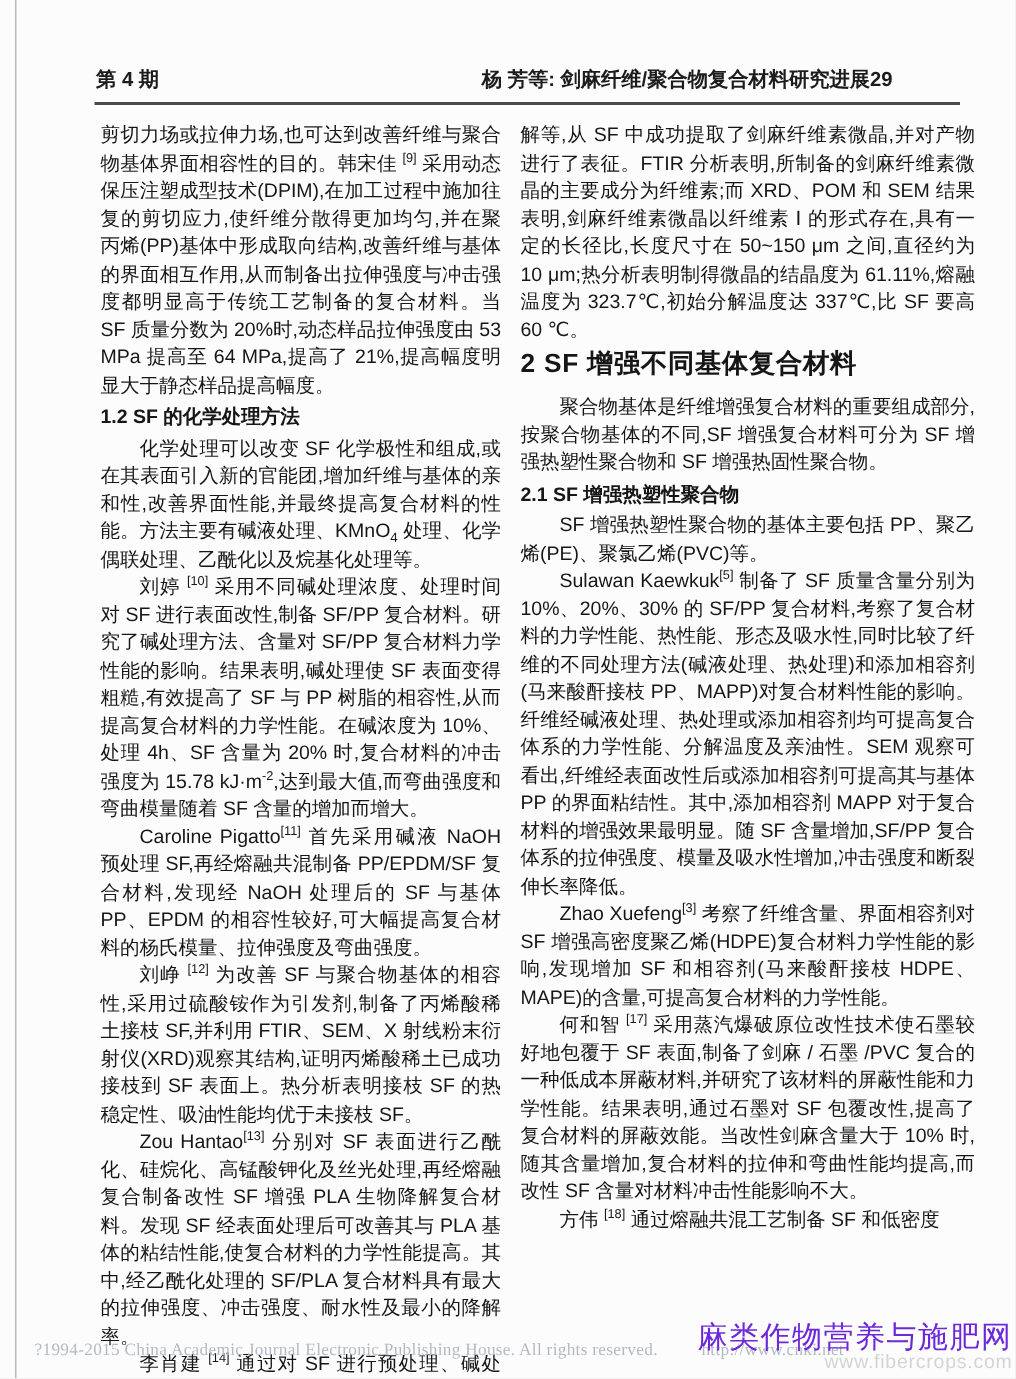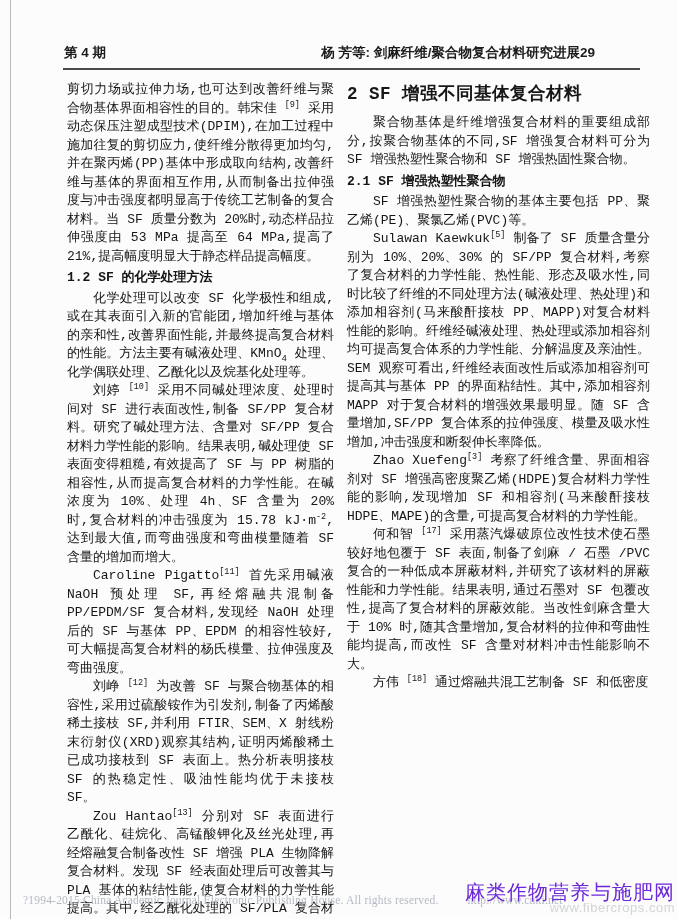--- a/index.html
+++ b/index.html
@@ -14,21 +14,21 @@
     font-size:13.5px;font-weight:600;color:#1c1c1c;
   }
   .header .issue{white-space:nowrap;}
   .header .title{flex:1;text-align:right;white-space:nowrap;}
   .header .pagenum{white-space:nowrap;padding-right:46px;font-weight:600;}
   .rule{margin:6px 37px 0 63px;border-top:2px solid #4c4c4c;height:0;}
   .columns{display:flex;margin:11px 27px 0 67px;gap:13px;}
   .col{font-size:13px;line-height:18.5px;text-align:justify;font-weight:500;}
   .col-left{width:267px;}
   .col-right{width:303px;}
-  .blk{margin:0;font-family:Liberation Mono, monospace;}
+  .blk{margin:0;}
   .blk.p{text-indent:2em;}
   .blk.pc{text-indent:0;}
   .blk.h3{font-weight:700;text-indent:0;margin:3px 0 2px;}
   .blk.h2{font-weight:700;text-indent:0;font-size:17.5px;line-height:23px;margin:2px 0 8px;letter-spacing:0.5px;}
   sup.ref{font-size:8.5px;line-height:0;vertical-align:super;}
   sub.chem{font-size:9px;line-height:0;vertical-align:sub;}
   .footer{
     position:absolute;left:23px;bottom:13px;white-space:nowrap;
     font-family:"Liberation Serif","DejaVu Serif",serif;
     font-size:11.5px;color:#b4bac3;letter-spacing:0.2px;
@@ -58,20 +58,21 @@
         <div class="blk pc"><span>剪切力场或拉伸力场,也可达到改善纤维与聚合物基体界面相容性的目的。韩宋佳 </span><sup class="ref">[9]</sup><span> 采用动态保压注塑成型技术(DPIM),在加工过程中施加往复的剪切应力,使纤维分散得更加均匀,并在聚丙烯(PP)基体中形成取向结构,改善纤维与基体的界面相互作用,从而制备出拉伸强度与冲击强度都明显高于传统工艺制备的复合材料。当 SF 质量分数为 20%时,动态样品拉伸强度由 53 MPa 提高至 64 MPa,提高了 21%,提高幅度明显大于静态样品提高幅度。</span></div>
         <div class="blk h3"><span>1.2  SF 的化学处理方法</span></div>
         <div class="blk p"><span>化学处理可以改变 SF 化学极性和组成,或在其表面引入新的官能团,增加纤维与基体的亲和性,改善界面性能,并最终提高复合材料的性能。方法主要有碱液处理、KMnO</span><sub class="chem">4</sub><span> 处理、化学偶联处理、乙酰化以及烷基化处理等。</span></div>
         <div class="blk p"><span>刘婷 </span><sup class="ref">[10]</sup><span> 采用不同碱处理浓度、处理时间对 SF 进行表面改性,制备 SF/PP 复合材料。研究了碱处理方法、含量对 SF/PP 复合材料力学性能的影响。结果表明,碱处理使 SF 表面变得粗糙,有效提高了 SF 与 PP 树脂的相容性,从而提高复合材料的力学性能。在碱浓度为 10%、处理 4h、SF 含量为 20% 时,复合材料的冲击强度为 15.78 kJ·m</span><sup class="ref">-2</sup><span>,达到最大值,而弯曲强度和弯曲模量随着 SF 含量的增加而增大。</span></div>
         <div class="blk p"><span>Caroline Pigatto</span><sup class="ref">[11]</sup><span> 首先采用碱液 NaOH 预处理 SF,再经熔融共混制备 PP/EPDM/SF 复合材料,发现经 NaOH 处理后的 SF 与基体 PP、EPDM 的相容性较好,可大幅提高复合材料的杨氏模量、拉伸强度及弯曲强度。</span></div>
         <div class="blk p"><span>刘峥 </span><sup class="ref">[12]</sup><span> 为改善 SF 与聚合物基体的相容性,采用过硫酸铵作为引发剂,制备了丙烯酸稀土接枝 SF,并利用 FTIR、SEM、X 射线粉末衍射仪(XRD)观察其结构,证明丙烯酸稀土已成功接枝到 SF 表面上。热分析表明接枝 SF 的热稳定性、吸油性能均优于未接枝 SF。</span></div>
         <div class="blk p"><span>Zou Hantao</span><sup class="ref">[13]</sup><span> 分别对 SF 表面进行乙酰化、硅烷化、高锰酸钾化及丝光处理,再经熔融复合制备改性 SF 增强 PLA 生物降解复合材料。发现 SF 经表面处理后可改善其与 PLA 基体的粘结性能,使复合材料的力学性能提高。其中,经乙酰化处理的 SF/PLA 复合材料具有最大的拉伸强度、冲击强度、耐水性及最小的降解率。</span></div>
         <div class="blk p"><span>李肖建 </span><sup class="ref">[14]</sup><span> 通过对 SF 进行预处理、碱处理、酸</span></div>
       </div>
     <div class="col col-right">
+        <div class="blk pc"><span>解等,从 SF 中成功提取了剑麻纤维素微晶,并对产物进行了表征。FTIR 分析表明,所制备的剑麻纤维素微晶的主要成分为纤维素;而 XRD、POM 和 SEM 结果表明,剑麻纤维素微晶以纤维素 Ⅰ 的形式存在,具有一定的长径比,长度尺寸在 50~150 μm 之间,直径约为 10 μm;热分析表明制得微晶的结晶度为 61.11%,熔融温度为 323.7℃,初始分解温度达 337℃,比 SF 要高 60 ℃。</span></div>
         <div class="blk h2"><span>2  SF 增强不同基体复合材料</span></div>
         <div class="blk p"><span>聚合物基体是纤维增强复合材料的重要组成部分,按聚合物基体的不同,SF 增强复合材料可分为 SF 增强热塑性聚合物和 SF 增强热固性聚合物。</span></div>
         <div class="blk h3"><span>2.1  SF 增强热塑性聚合物</span></div>
         <div class="blk p"><span>SF 增强热塑性聚合物的基体主要包括 PP、聚乙烯(PE)、聚氯乙烯(PVC)等。</span></div>
         <div class="blk p"><span>Sulawan Kaewkuk</span><sup class="ref">[5]</sup><span> 制备了 SF 质量含量分别为 10%、20%、30% 的 SF/PP 复合材料,考察了复合材料的力学性能、热性能、形态及吸水性,同时比较了纤维的不同处理方法(碱液处理、热处理)和添加相容剂(马来酸酐接枝 PP、MAPP)对复合材料性能的影响。纤维经碱液处理、热处理或添加相容剂均可提高复合体系的力学性能、分解温度及亲油性。SEM 观察可看出,纤维经表面改性后或添加相容剂可提高其与基体 PP 的界面粘结性。其中,添加相容剂 MAPP 对于复合材料的增强效果最明显。随 SF 含量增加,SF/PP 复合体系的拉伸强度、模量及吸水性增加,冲击强度和断裂伸长率降低。</span></div>
         <div class="blk p"><span>Zhao Xuefeng</span><sup class="ref">[3]</sup><span> 考察了纤维含量、界面相容剂对 SF 增强高密度聚乙烯(HDPE)复合材料力学性能的影响,发现增加 SF 和相容剂(马来酸酐接枝 HDPE、MAPE)的含量,可提高复合材料的力学性能。</span></div>
         <div class="blk p"><span>何和智 </span><sup class="ref">[17]</sup><span> 采用蒸汽爆破原位改性技术使石墨较好地包覆于 SF 表面,制备了剑麻 / 石墨 /PVC 复合的一种低成本屏蔽材料,并研究了该材料的屏蔽性能和力学性能。结果表明,通过石墨对 SF 包覆改性,提高了复合材料的屏蔽效能。当改性剑麻含量大于 10% 时,随其含量增加,复合材料的拉伸和弯曲性能均提高,而改性 SF 含量对材料冲击性能影响不大。</span></div>
         <div class="blk p"><span>方伟 </span><sup class="ref">[18]</sup><span> 通过熔融共混工艺制备 SF 和低密度</span></div>
       </div>
   </div>

